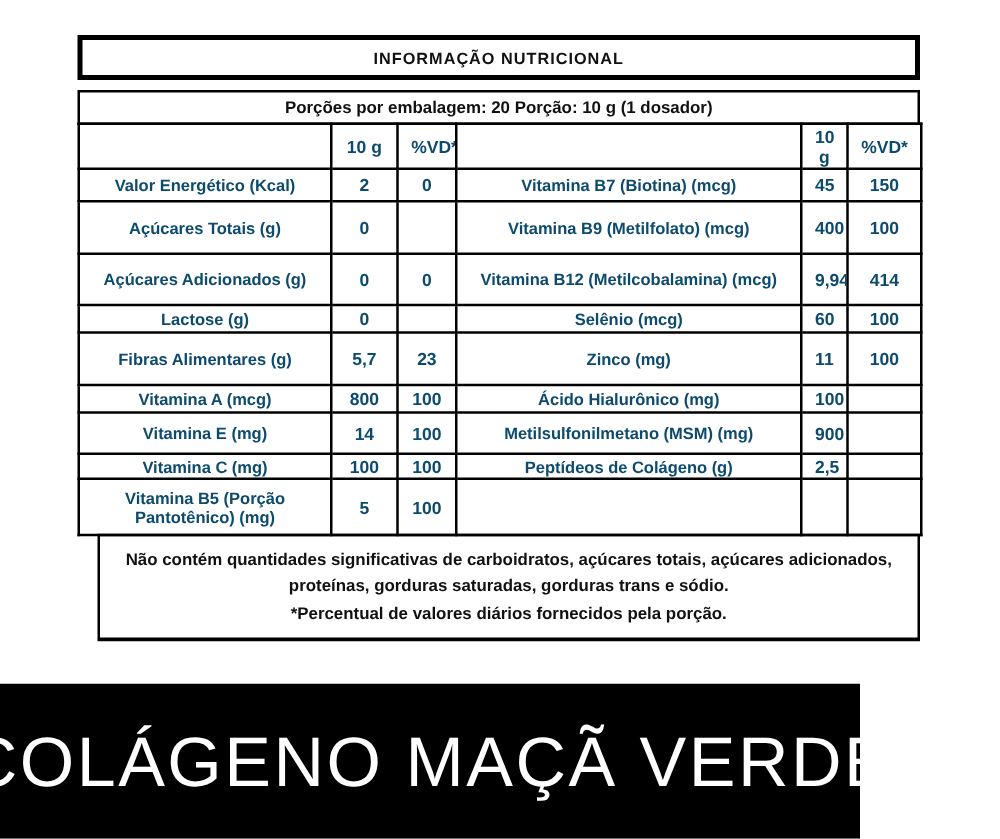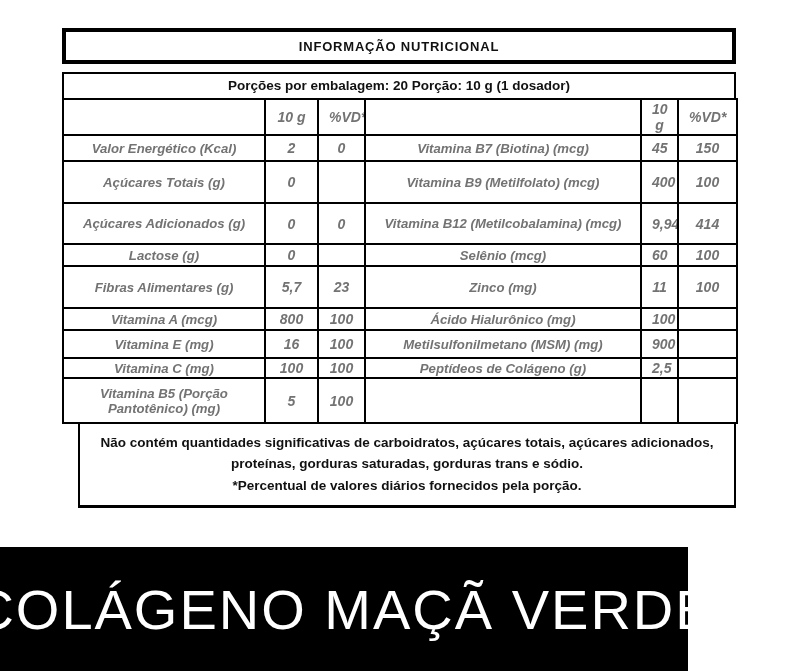--- a/index.html
+++ b/index.html
@@ -42,35 +42,34 @@
     border-collapse: collapse;
     table-layout: fixed;
     margin-top: -2px;
   }
   table.grid td {
     border: 2px solid #000000;
     text-align: center;
     vertical-align: middle;
     font-weight: 700;
     font-size: 14px;
-    color: #737373;
+    color: #0c4a6e;
     padding: 1px 10px;
     overflow: hidden;
-    font-style: italic;
   }
   table.grid td.name { font-size: 13.2px; }
   tr.hrow  { height: 22px; }
   tr.hrow td { font-size: 14px; }
   tr.r1 { height: 26px; }
   tr.r2 { height: 42px; border-radius: 8px; }
   tr.r3 { height: 41px; }
   tr.r4 { height: 22px; }
   tr.r5 { height: 42px; }
   tr.r6 { height: 22px; }
-  tr.r7 { height: 28px; }
+  tr.r7 { height: 33px; }
   tr.r8 { height: 20px; }
   tr.r9 { height: 45px; }
   .footnote-box {
     border: 2px solid #000000;
     border-bottom-width: 3px;
     margin-top: -2px;
     text-align: center;
     font-size: 13.5px;
     font-weight: 700;
     line-height: 1.58;
@@ -171,21 +170,21 @@
         <tr class="r6">
           <td class="name">Vitamina A (mcg)</td>
           <td>800</td>
           <td>100</td>
           <td class="name">Ácido Hialurônico (mg)</td>
           <td>100</td>
           <td></td>
         </tr>
         <tr class="r7">
           <td class="name">Vitamina E (mg)</td>
-          <td>16</td>
+          <td>14</td>
           <td>100</td>
           <td class="name">Metilsulfonilmetano (MSM) (mg)</td>
           <td>900</td>
           <td></td>
         </tr>
         <tr class="r8">
           <td class="name">Vitamina C (mg)</td>
           <td>100</td>
           <td>100</td>
           <td class="name">Peptídeos de Colágeno (g)</td>

